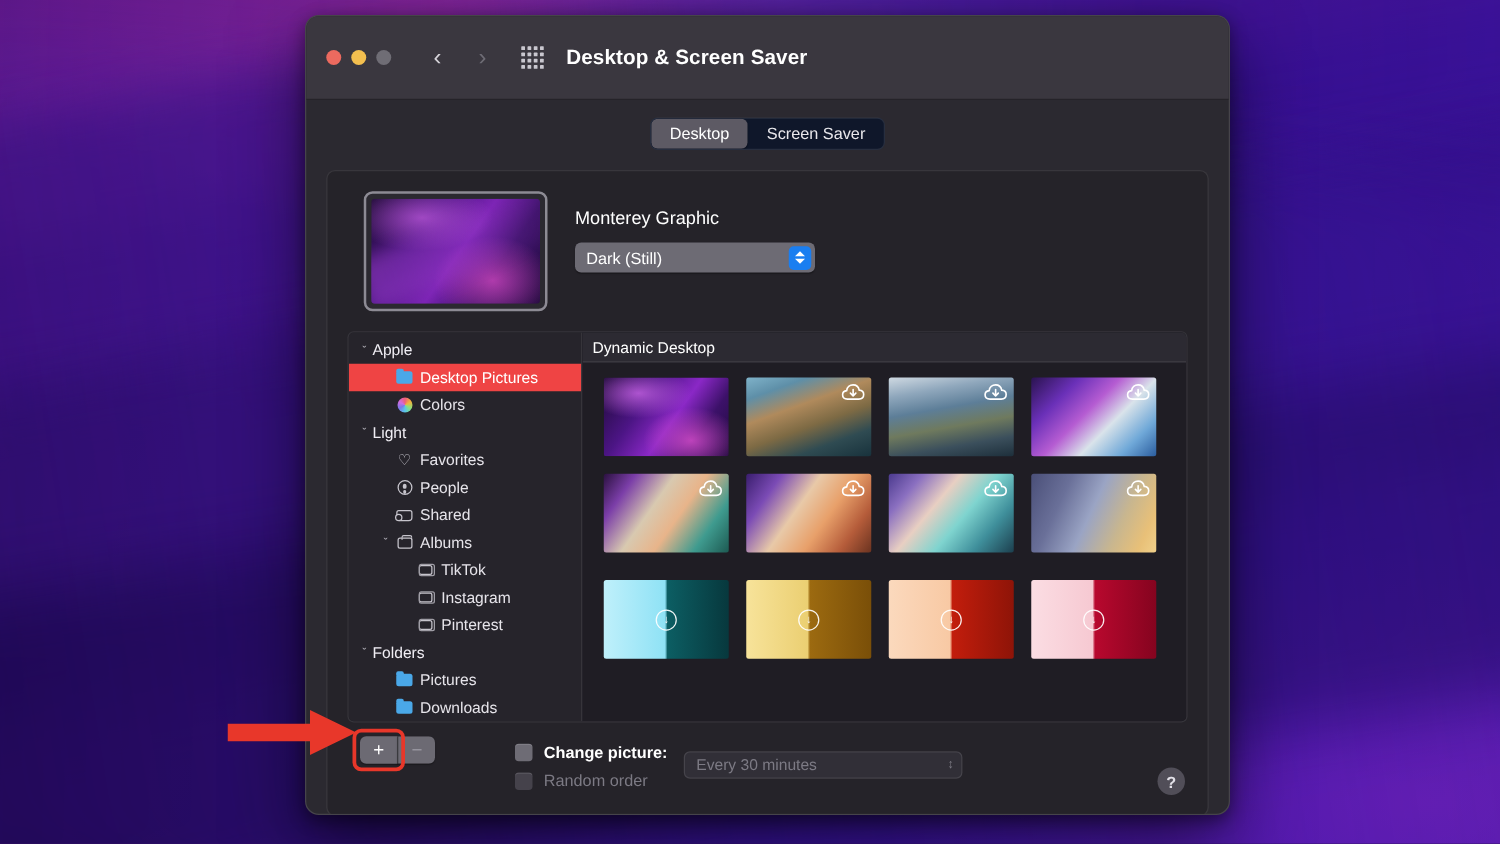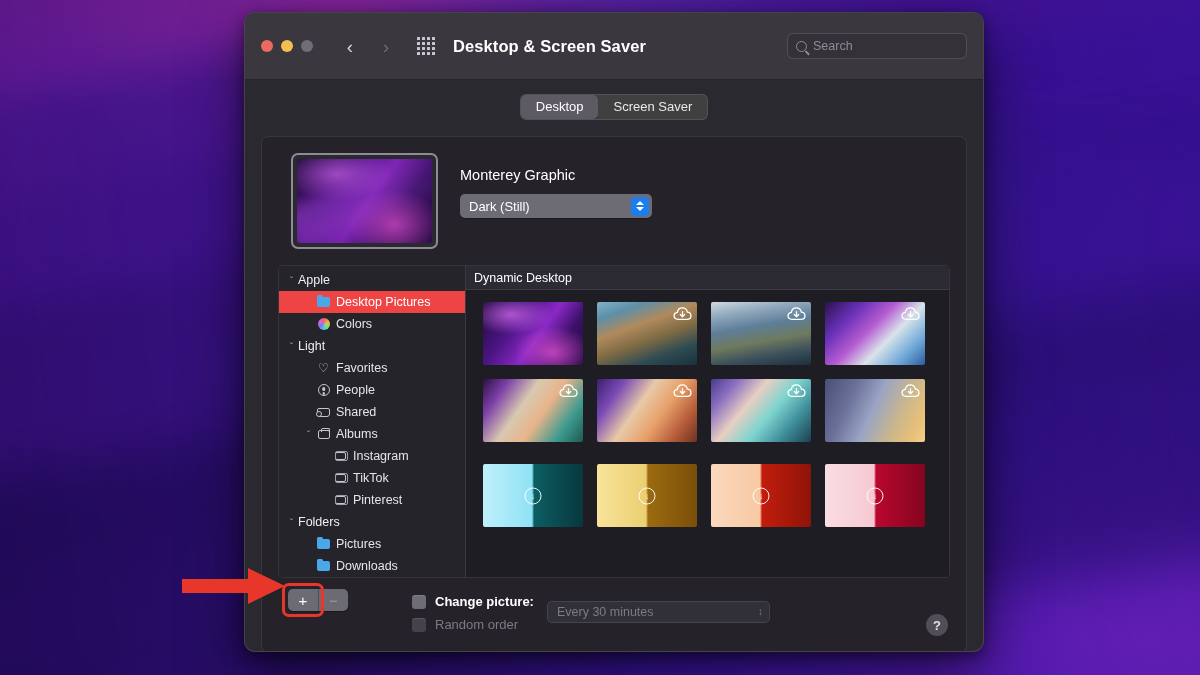--- a/index.html
+++ b/index.html
@@ -96,21 +96,21 @@
   }
   #search-field .ph { color: #8e8c95; font-size: 12.5px; }
 
   
   #win-body { flex: 1; padding: 14px 16px 16px; display: flex; flex-direction: column; }
 
   
   #tabs { display: flex; justify-content: center; margin-bottom: 16px; }
   .tabgroup {
     display: flex;
-    background: #404040;
+    background: #0f172a;
     border: 1px solid rgba(255,255,255,0.10);
     border-radius: 6px;
     overflow: hidden;
   }
   .tab {
     padding: 4px 15px 5px;
     font-size: 13px; color: #e9e8ec;
     border-radius: 5px;
   }
   .tab.active { background: #5d5a64; color: #ffffff; box-shadow: 0 1px 1px rgba(0,0,0,0.25); }
@@ -356,24 +356,20 @@
       <i></i>
         <i></i>
         <i></i>
         <i></i>
         <i></i>
         <i></i>
         <i></i>
         <i></i>
     </div>
     <div id="window-title">Desktop &amp; Screen Saver</div>
-    <div id="search-field">
-      <span class="mag"></span>
-      <span class="ph">Search</span>
-    </div>
   </div>
 
   <div id="win-body">
 
     <div id="tabs">
       <div class="tabgroup">
         <div class="tab active">Desktop</div>
         <div class="tab">Screen Saver</div>
       </div>
     </div>
@@ -446,28 +442,28 @@
               <span class="ico">
                 <span class="album"></span>
               </span>
               <span>Albums</span>
             </div>
             <div class="srow lvl2">
               <span class="tw"></span>
               <span class="ico">
                 <span class="albumstack"></span>
               </span>
+              <span>TikTok</span>
+            </div>
+            <div class="srow lvl2">
+              <span class="tw"></span>
+              <span class="ico">
+                <span class="albumstack"></span>
+              </span>
               <span>Instagram</span>
-            </div>
-            <div class="srow lvl2">
-              <span class="tw"></span>
-              <span class="ico">
-                <span class="albumstack"></span>
-              </span>
-              <span>TikTok</span>
             </div>
             <div class="srow lvl2">
               <span class="tw"></span>
               <span class="ico">
                 <span class="albumstack"></span>
               </span>
               <span>Pinterest</span>
             </div>
             <div class="srow lvl0 group">
               <span class="tw">ˇ</span>

